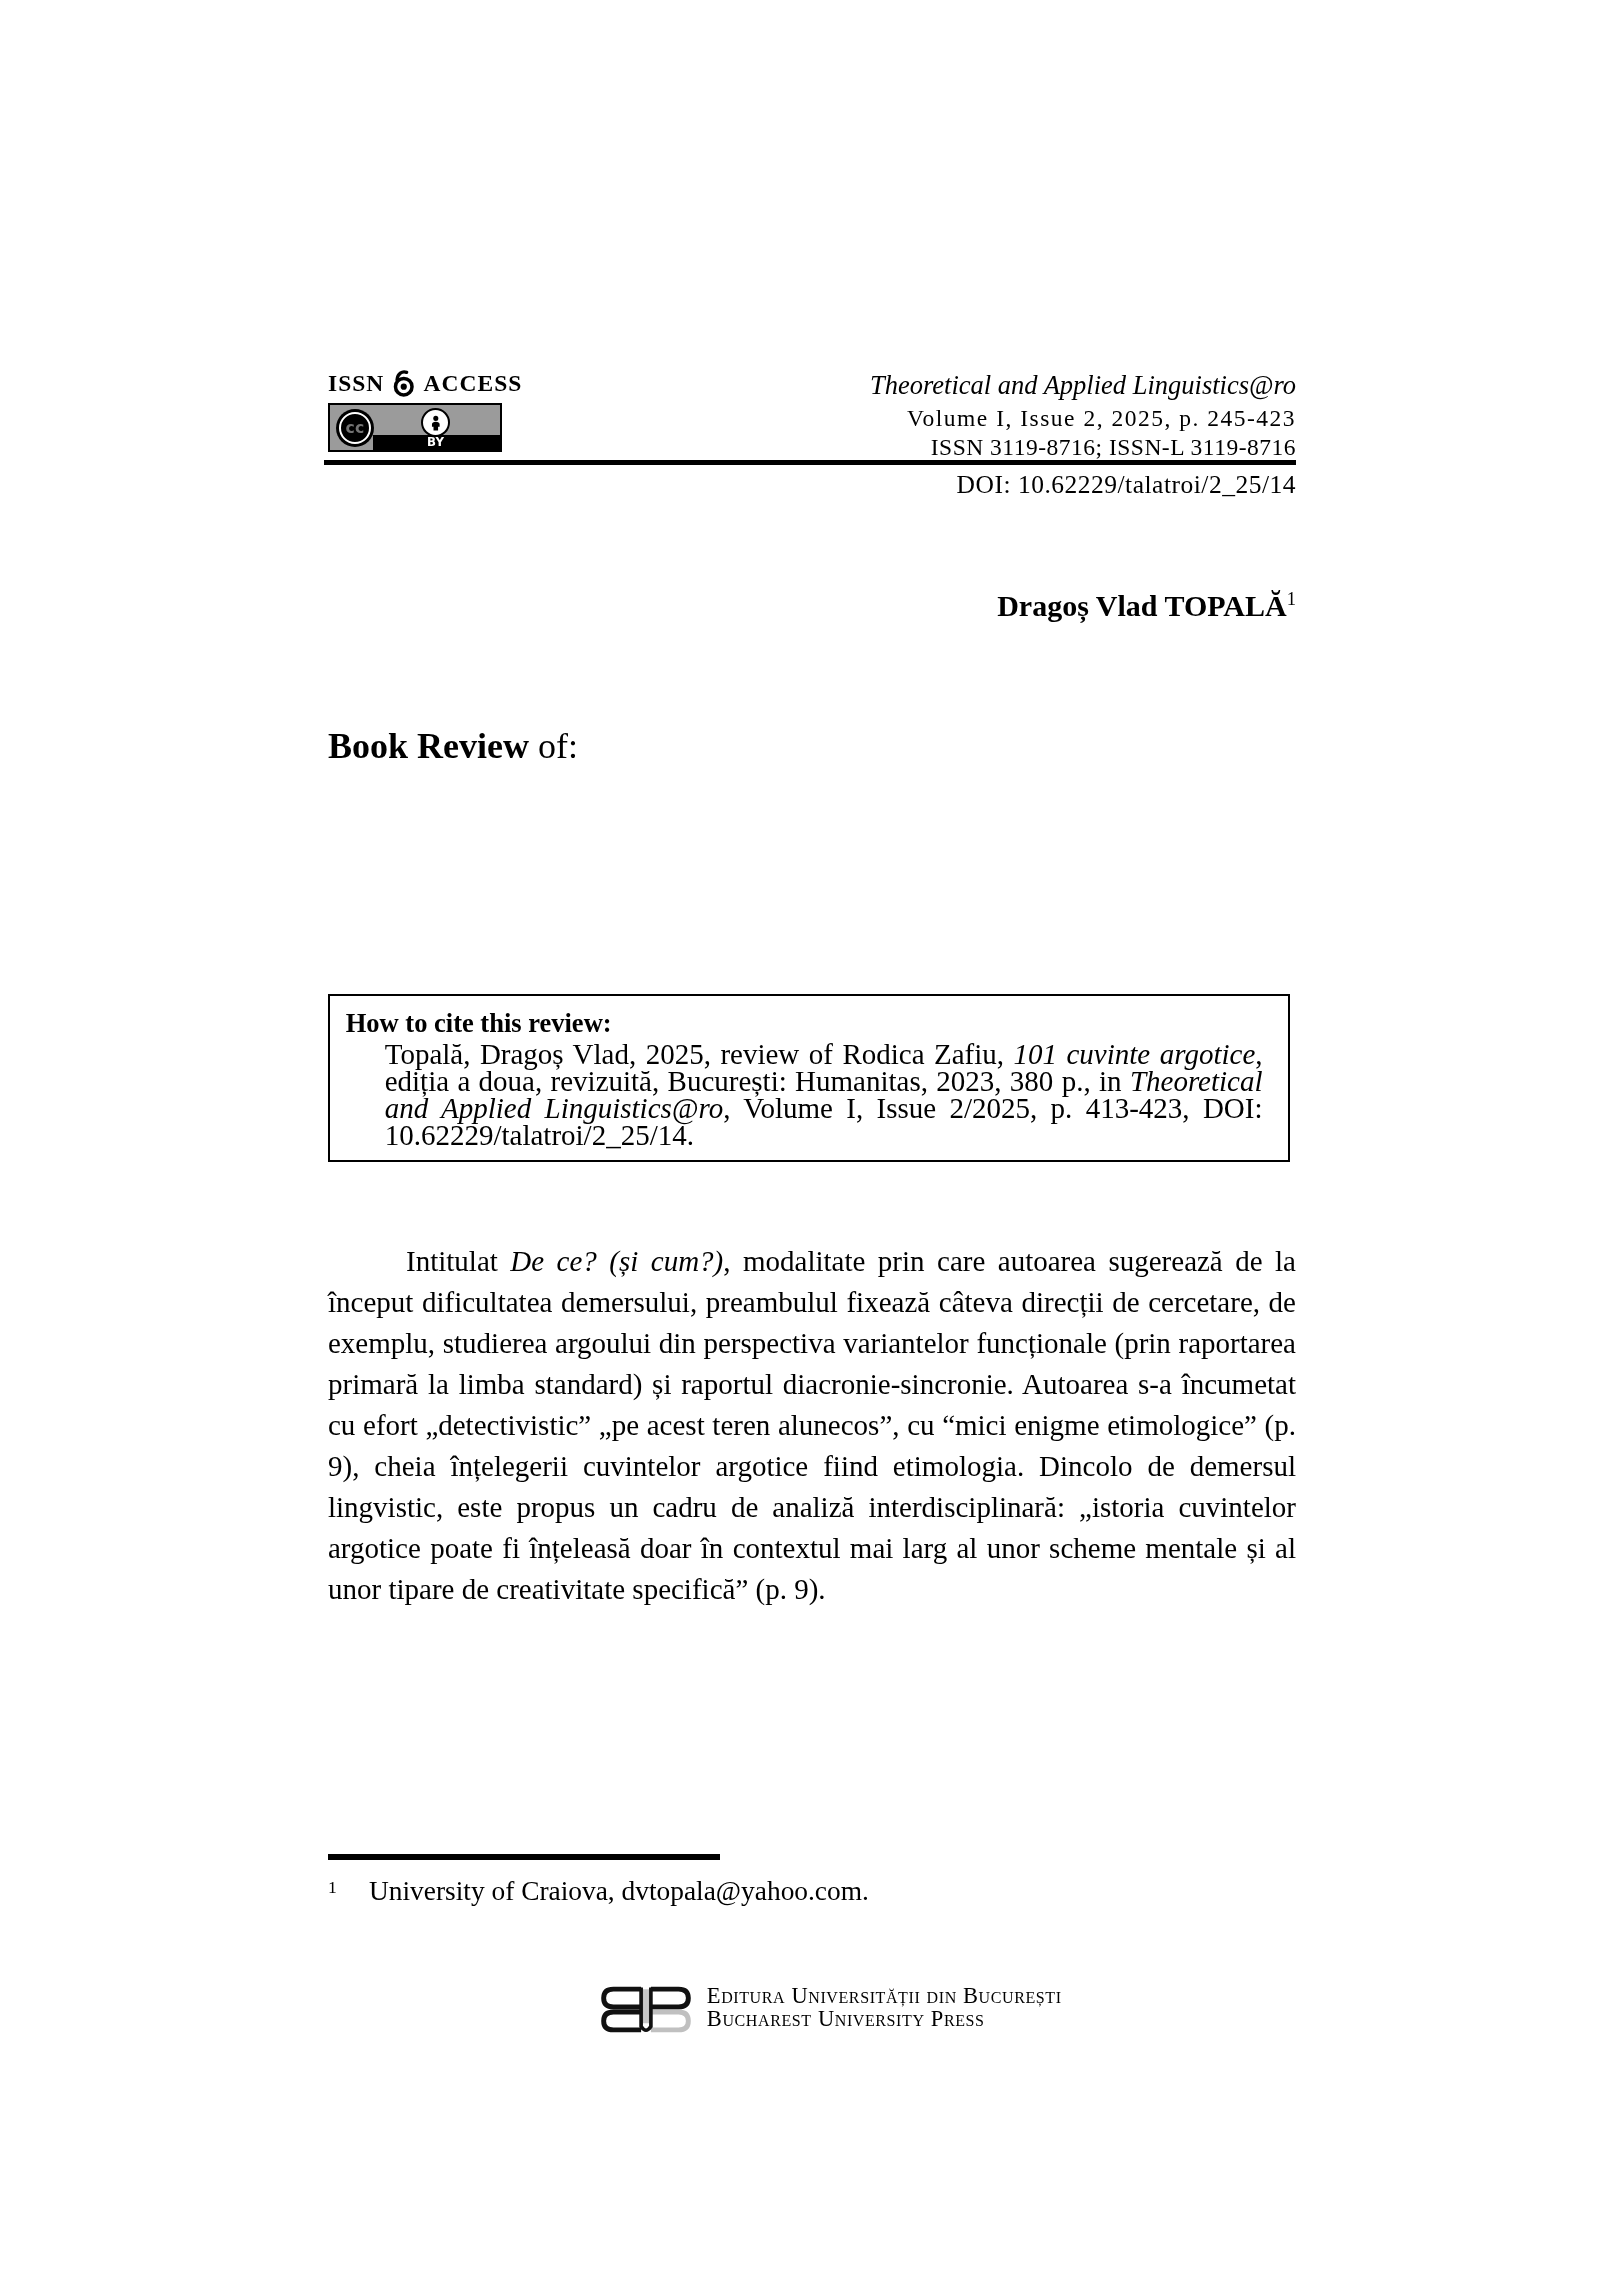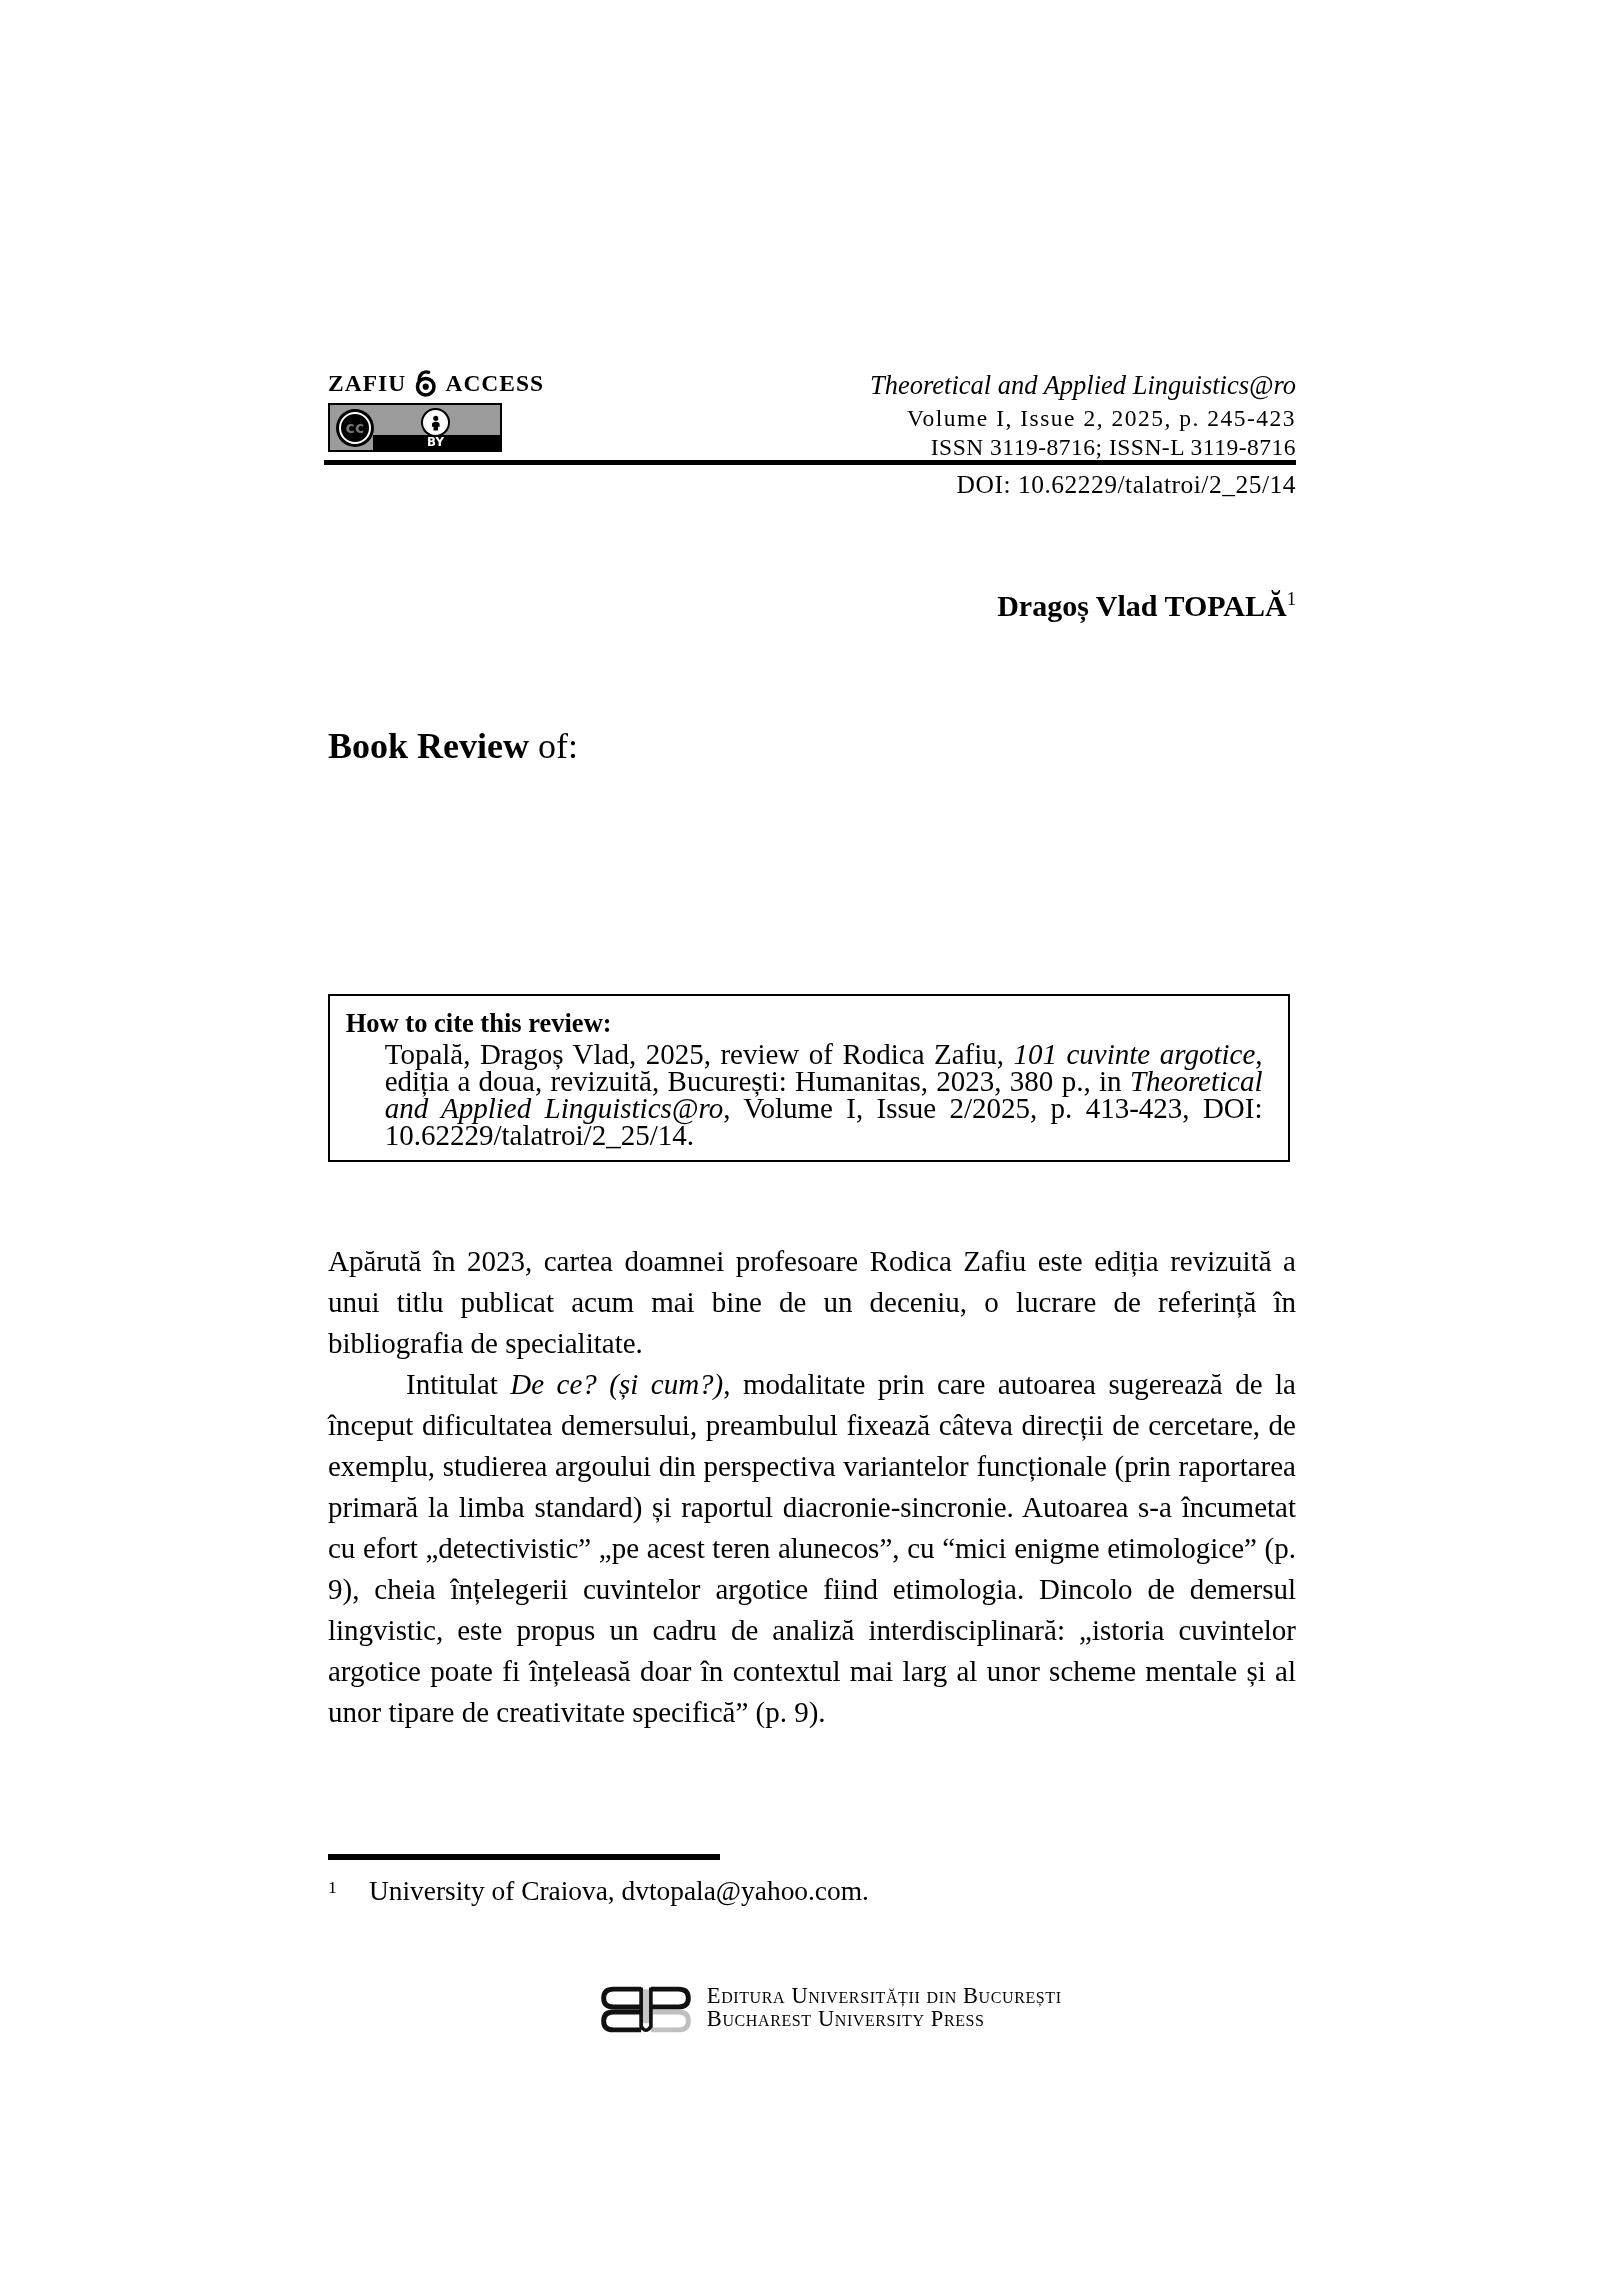--- a/index.html
+++ b/index.html
@@ -76,21 +76,21 @@
   .publisher-line{font-variant:small-caps;font-size:22.5px;line-height:23.5px;letter-spacing:0.6px;}
 </style>
 </head>
 <body>
 
 <div class="page">
   <div class="content">
 
     <div class="oa-block">
       <div class="oa-title">
-        <span>ZAFIU</span>
+        <span>ISSN</span>
         <span class="oa-lock">
           <svg viewBox="0 0 24 30" width="25.5" height="31">
             <path d="M5.5 13.5 C6 7.5, 10.5 4.5, 14.8 6.2" fill="none" stroke="#000" stroke-width="3.2" stroke-linecap="round"></path>
             <circle cx="12" cy="20" r="8" fill="none" stroke="#000" stroke-width="3.4"></circle>
             <circle cx="12" cy="20" r="3" fill="#000"></circle>
           </svg>
         </span>
         <span>ACCESS</span>
       </div>
       <div class="cc-badge">
@@ -125,21 +125,20 @@
       <span class="bold">Book Review</span><span> of:</span>
     </div>
 
 
     <div class="cite-box">
       <div class="cite-label">How to cite this review:</div>
       <div class="cite-text"><span>Topală, Dragoș Vlad, 2025, review of Rodica Zafiu, </span><span class="rt-i">101 cuvinte argotice</span><span>, ediția a doua, revizuită, București: Humanitas, 2023, 380 p., in </span><span class="rt-i">Theoretical and Applied Linguistics@ro</span><span>, Volume I, Issue 2/2025, p. 413-423, DOI: 10.62229/talatroi/2_25/14.</span></div>
     </div>
 
     <div class="body-text">
-      <p><span>Apărută în 2023, cartea doamnei profesoare Rodica Zafiu este ediția revizuită a unui titlu publicat acum mai bine de un deceniu, o lucrare de referință în bibliografia de specialitate.</span></p>
       <p class="indent"><span>Intitulat </span><span class="rt-i">De ce? (și cum?)</span><span>, modalitate prin care autoarea sugerează de la început dificultatea demersului, preambulul fixează câteva direcții de cercetare, de exemplu, studierea argoului din perspectiva variantelor funcționale (prin raportarea primară la limba standard) și raportul diacronie-sincronie. Autoarea s-a încumetat cu efort „detectivistic” „pe acest teren alunecos”, cu “mici enigme etimologice” (p. 9), cheia înțelegerii cuvintelor argotice fiind etimologia. Dincolo de demersul lingvistic, este propus un cadru de analiză interdisciplinară: „istoria cuvintelor argotice poate fi înțeleasă doar în contextul mai larg al unor scheme mentale și al unor tipare de creativitate specifică” (p. 9).</span></p>
     </div>
 
     <div class="footnote-rule"></div>
     <div class="footnote">
       <span class="fn-marker">1</span>
       <span class="fn-text">University of Craiova, dvtopala@yahoo.com.</span>
     </div>
 
     <div class="publisher">

